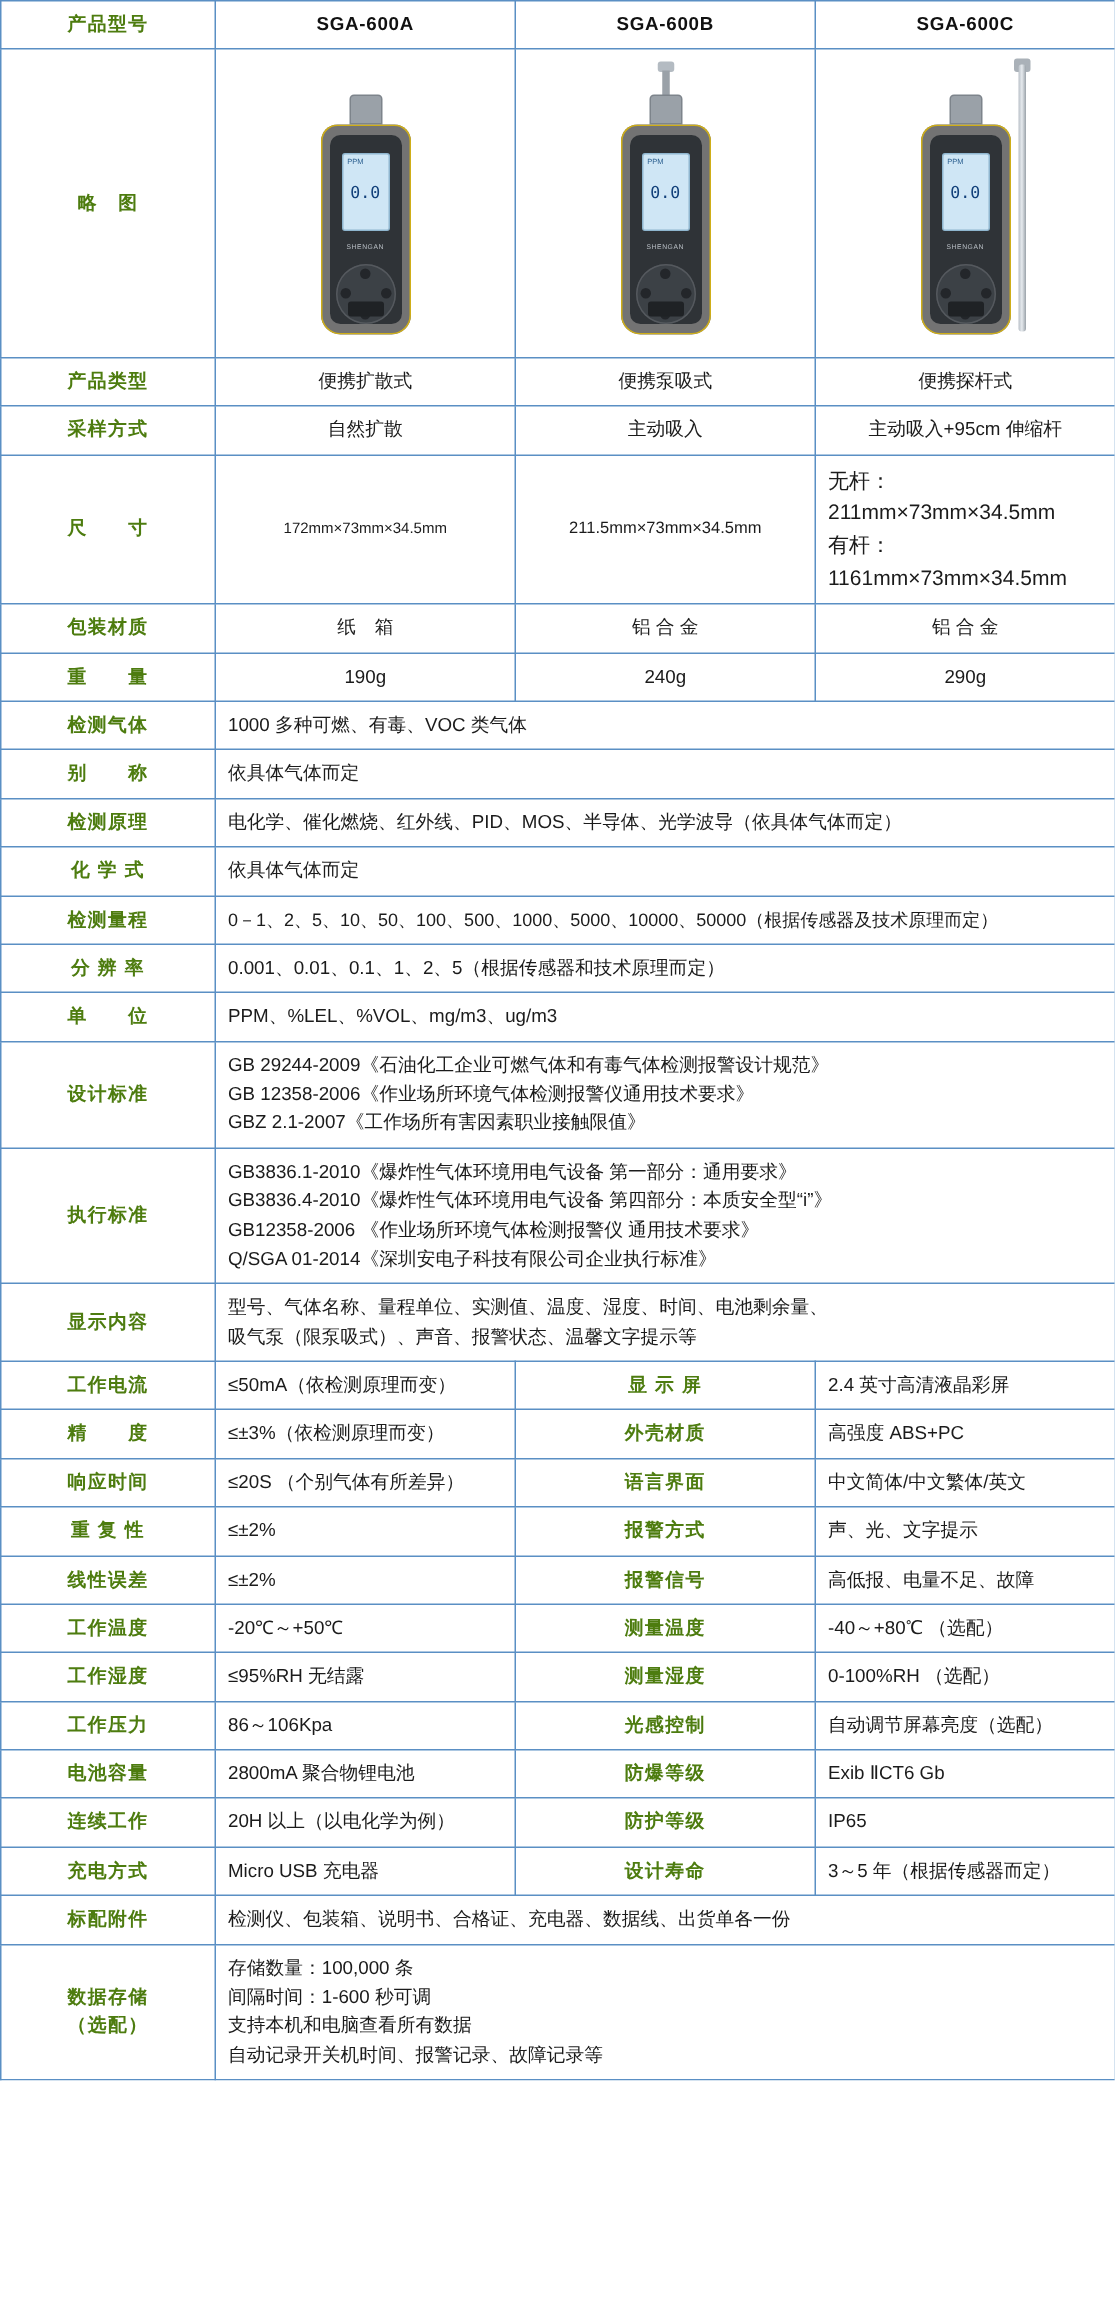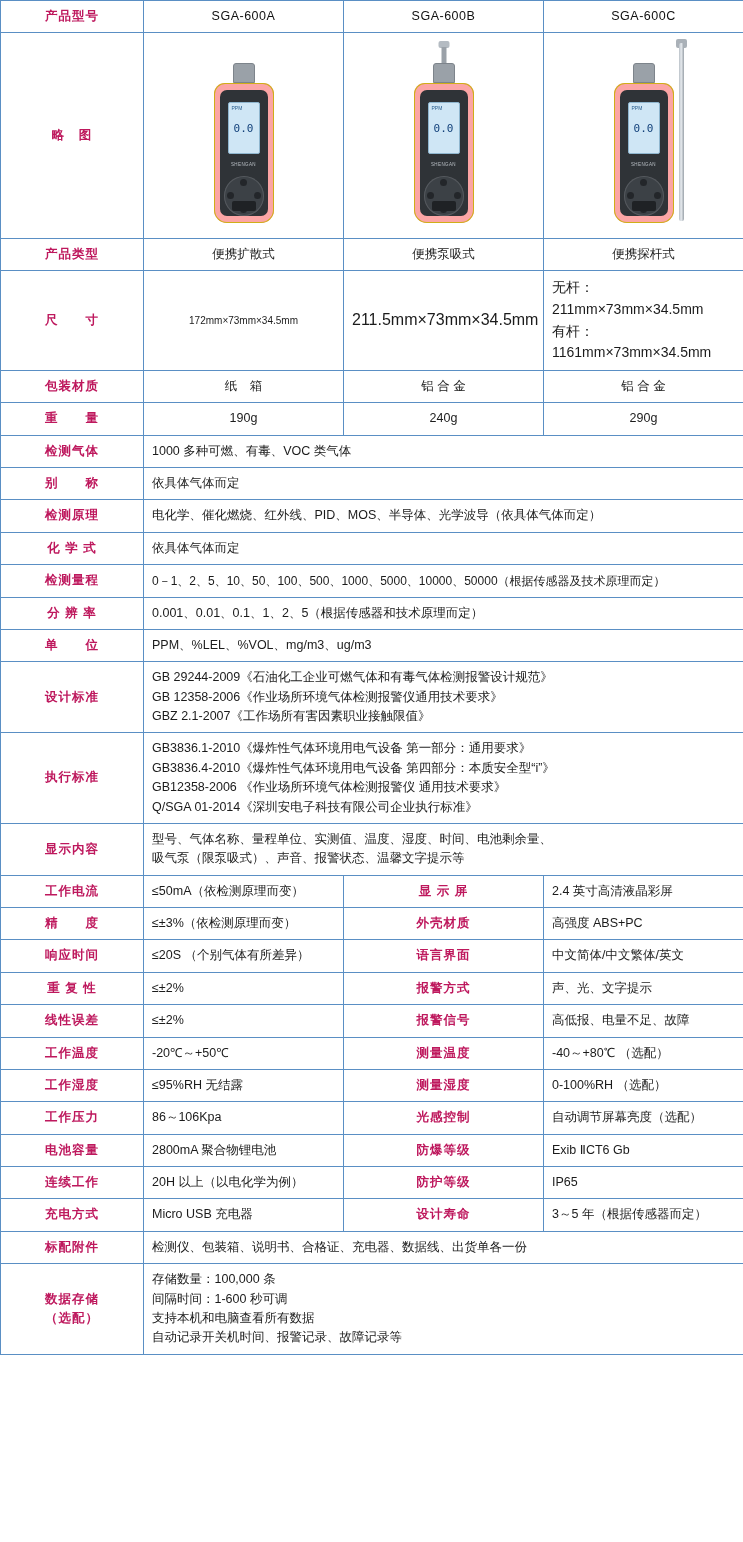--- a/index.html
+++ b/index.html
@@ -21,41 +21,41 @@
     border: 1px solid #5a8fc4;
     padding: 6px 8px;
     font-size: 12.5px;
     line-height: 1.55;
     vertical-align: middle;
     background: #ffffff;
   }
   
   td.lbl {
     background: #a9c8e8;
-    color: #be185d;
+    color: #4d7c0f;
     font-weight: bold;
     text-align: center;
     width: 143px;
     letter-spacing: 1px;
     font-size: 13px;
   }
   td.lbl.mid {
     width: 146px;
   }
   td.val {
     text-align: left;
     color: #1b1b1b;
   }
   td.ctr {
     text-align: center;
   }
   td.modelhead {
     background: #a9c8e8;
     text-align: center;
-    font-weight: normal;
+    font-weight: bold;
     font-size: 13px;
     letter-spacing: 0.5px;
   }
   .multiline div { white-space: nowrap; }
   .imgcell {
     background: #ffffff;
     height: 196px;
     text-align: center;
     vertical-align: middle;
     padding: 4px;
@@ -67,21 +67,21 @@
     width: 96px;
     height: 186px;
   }
   .dev-body {
     position: absolute;
     left: 50%;
     transform: translateX(-50%);
     bottom: 2px;
     width: 60px;
     height: 140px;
-    background: #fca5a5;
+    background: #737373;
     border-radius: 11px 11px 13px 13px;
     box-shadow: inset 0 0 0 1px #cfae18;
   }
   .dev-inner {
     position: absolute;
     left: 6px; right: 6px; top: 7px; bottom: 7px;
     background: #2f3337;
     border-radius: 7px;
   }
   .dev-screen {
@@ -277,23 +277,29 @@
       </td>
     </tr>
 
     <tr>
       <td class="lbl">产品类型</td>
       <td class="val ctr">便携扩散式</td>
       <td class="val ctr">便携泵吸式</td>
       <td class="val ctr">便携探杆式</td>
     </tr>
     <tr>
+      <td class="lbl">采样方式</td>
+      <td class="val ctr">自然扩散</td>
+      <td class="val ctr">主动吸入</td>
+      <td class="val ctr">主动吸入+95cm 伸缩杆</td>
+    </tr>
+    <tr>
       <td class="lbl">尺　　寸</td>
       <td class="val ctr" style="font-size:10px">172mm×73mm×34.5mm</td>
-      <td class="val ctr" style="font-size:16px">211.5mm×73mm×34.5mm</td>
+      <td class="val ctr" style="font-size:11px">211.5mm×73mm×34.5mm</td>
       <td class="val multiline" style="font-size:14px">
         <div style="white-space:pre-line">无杆：211mm×73mm×34.5mm
 有杆：1161mm×73mm×34.5mm</div>
       </td>
     </tr>
     <tr>
       <td class="lbl">包装材质</td>
       <td class="val ctr">纸　箱</td>
       <td class="val ctr">铝 合 金</td>
       <td class="val ctr">铝 合 金</td>

